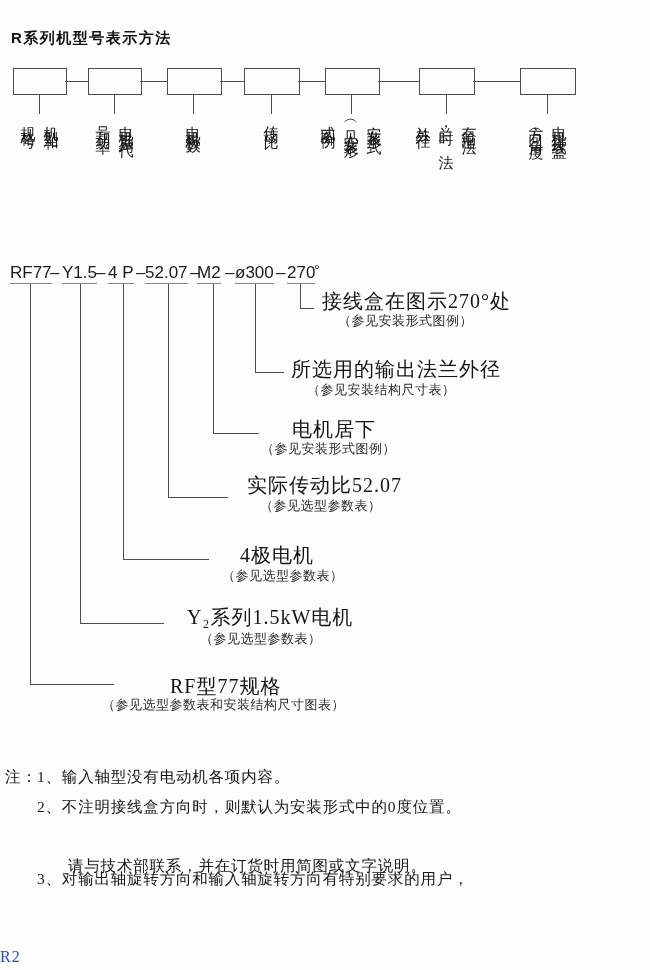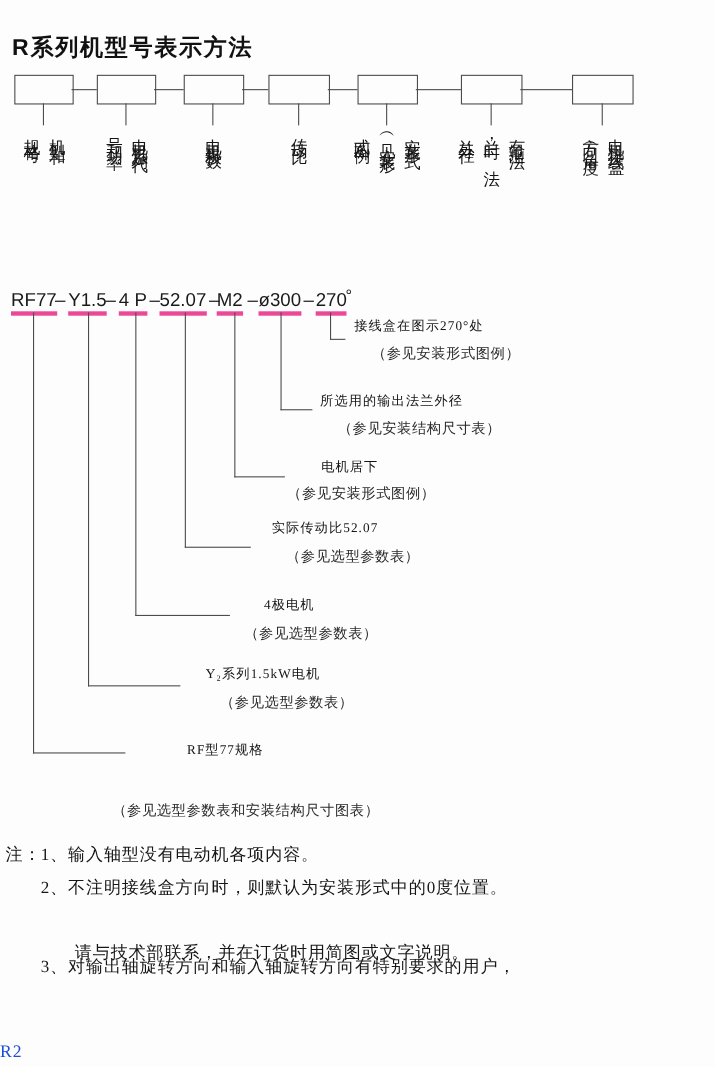--- a/index.html
+++ b/index.html
@@ -4,51 +4,51 @@
 <style>
   html,body{margin:0;padding:0;background:#e8e8e8;}
   .page{
     position:relative;width:650px;height:970px;margin:0 auto;
     background:#fdfdfd;overflow:hidden;
     font-family:"Liberation Serif", serif;color:#1c1c1c;
   }
   .title{
     position:absolute;left:11px;top:29px;
     font-family:"Liberation Sans", sans-serif;
-    font-size:21px;font-weight:bold;letter-spacing:1.5px;color:#111;
+    font-size:15px;font-weight:bold;letter-spacing:1.5px;color:#111;
   }
   
   .fbox{position:absolute;top:68px;height:25px;border:1px solid #4c4c4c;background:transparent;}
   .conn{position:absolute;top:81px;height:1px;background:#4c4c4c;}
   .stem{position:absolute;top:94px;width:1px;height:20px;background:#4c4c4c;}
   
   .vlabel{
     position:absolute;top:114px;height:160px;
     writing-mode:vertical-rl;text-orientation:mixed;
     font-size:15px;letter-spacing:4.5px;line-height:23px;
     white-space:pre-line;color:#161616;
   }
   
   .mseg{
     position:absolute;top:264px;
     font-family:"Liberation Sans", sans-serif;font-size:17px;color:#1a1a1a;
-    line-height:18px;border-bottom:4px solid #ec4899;padding-bottom:1px;
+    line-height:18px;border-bottom:1px solid #ec4899;padding-bottom:1px;
   }
   .mdash{
     position:absolute;top:264px;
     font-family:"Liberation Sans", sans-serif;font-size:17px;color:#1a1a1a;line-height:18px;
   }
   .mdeg{
     position:absolute;top:261px;left:314px;
     font-family:"Liberation Sans", sans-serif;font-size:15px;color:#1a1a1a;
   }
   
   .leader{position:absolute;border-left:1px solid #4c4c4c;border-bottom:1px solid #4c4c4c;}
   
-  .exp-main{position:absolute;font-size:12px;letter-spacing:1px;color:#141414;}
+  .exp-main{position:absolute;font-size:20px;letter-spacing:1px;color:#141414;}
   .exp-sub{position:absolute;font-size:13px;letter-spacing:0.5px;color:#2a2a2a;}
   
   .note{position:absolute;font-size:15.5px;letter-spacing:0.8px;color:#161616;}
   
   .footer{position:absolute;left:0;right:0;top:948px;text-align:left;
     font-size:16px;letter-spacing:1px;color:#1d4ed8;}
 </style>
 </head>
 <body>
 
@@ -129,21 +129,21 @@
   <div class="exp-main" style="left:247px;top:472px;">实际传动比52.07</div>
   <div class="exp-sub" style="left:260px;top:497px;">（参见选型参数表）</div>
 
   <div class="exp-main" style="left:240px;top:542px;">4极电机</div>
   <div class="exp-sub" style="left:222px;top:567px;">（参见选型参数表）</div>
 
   <div class="exp-main" style="left:187px;top:604px;">Y₂系列1.5kW电机</div>
   <div class="exp-sub" style="left:200px;top:630px;">（参见选型参数表）</div>
 
   <div class="exp-main" style="left:170px;top:673px;">RF型77规格</div>
-  <div class="exp-sub" style="left:102px;top:728px;">（参见选型参数表和安装结构尺寸图表）</div>
+  <div class="exp-sub" style="left:102px;top:696px;">（参见选型参数表和安装结构尺寸图表）</div>
 
   <div class="note" style="left:5px;top:767px;">注：</div>
   <div class="note" style="left:37px;top:767px;">1、输入轴型没有电动机各项内容。</div>
   <div class="note" style="left:37px;top:797px;">2、不注明接线盒方向时，则默认为安装形式中的0度位置。</div>
   <div class="note" style="left:37px;top:828px;margin-top:41px;">3、对输出轴旋转方向和输入轴旋转方向有特别要求的用户，</div>
   <div class="note" style="left:68px;top:856px;">请与技术部联系，并在订货时用简图或文字说明。</div>
 
   <div class="footer">R2</div>
 
 </div>

